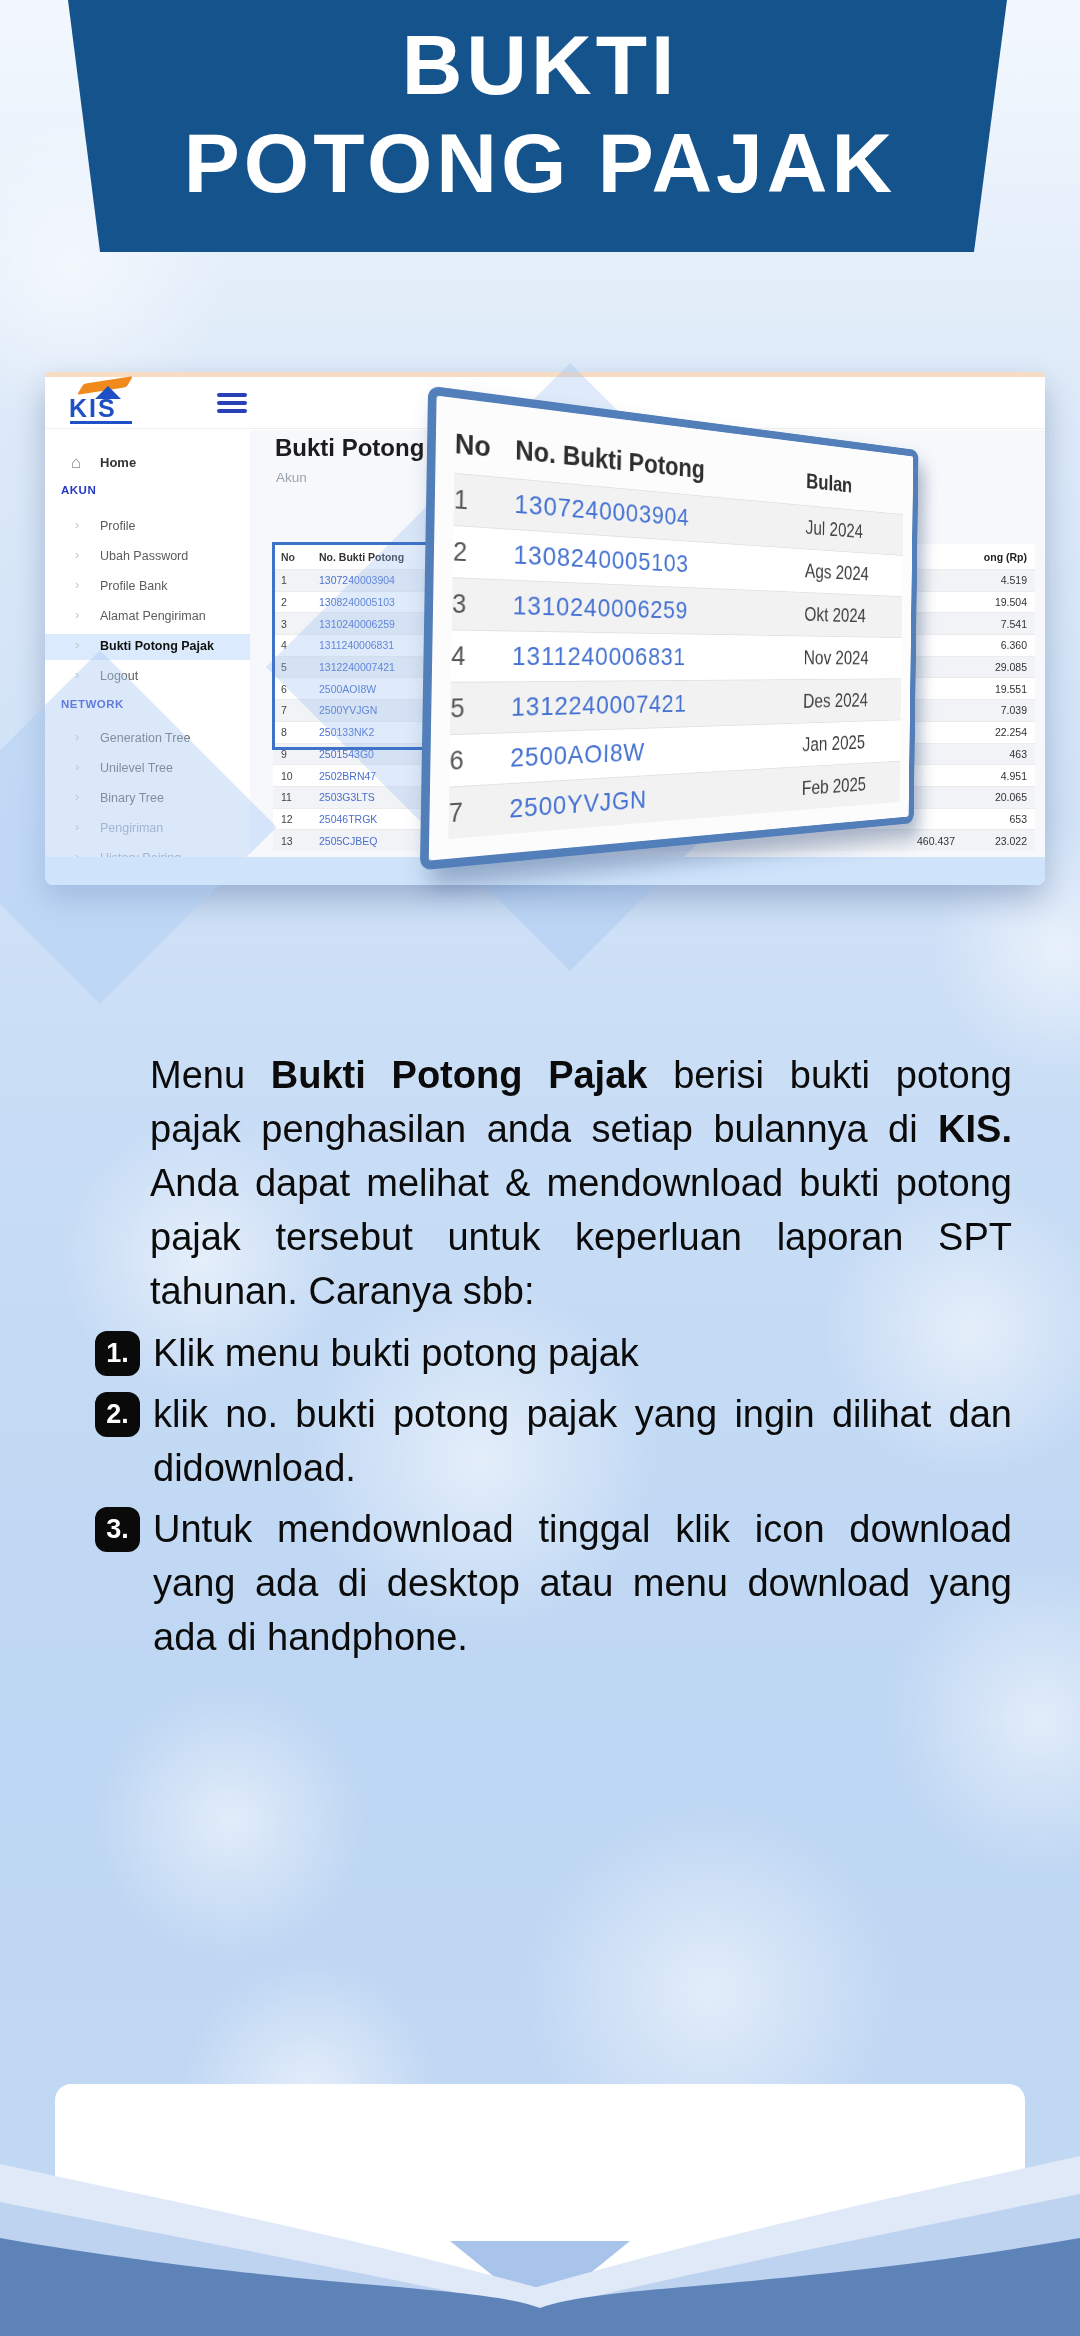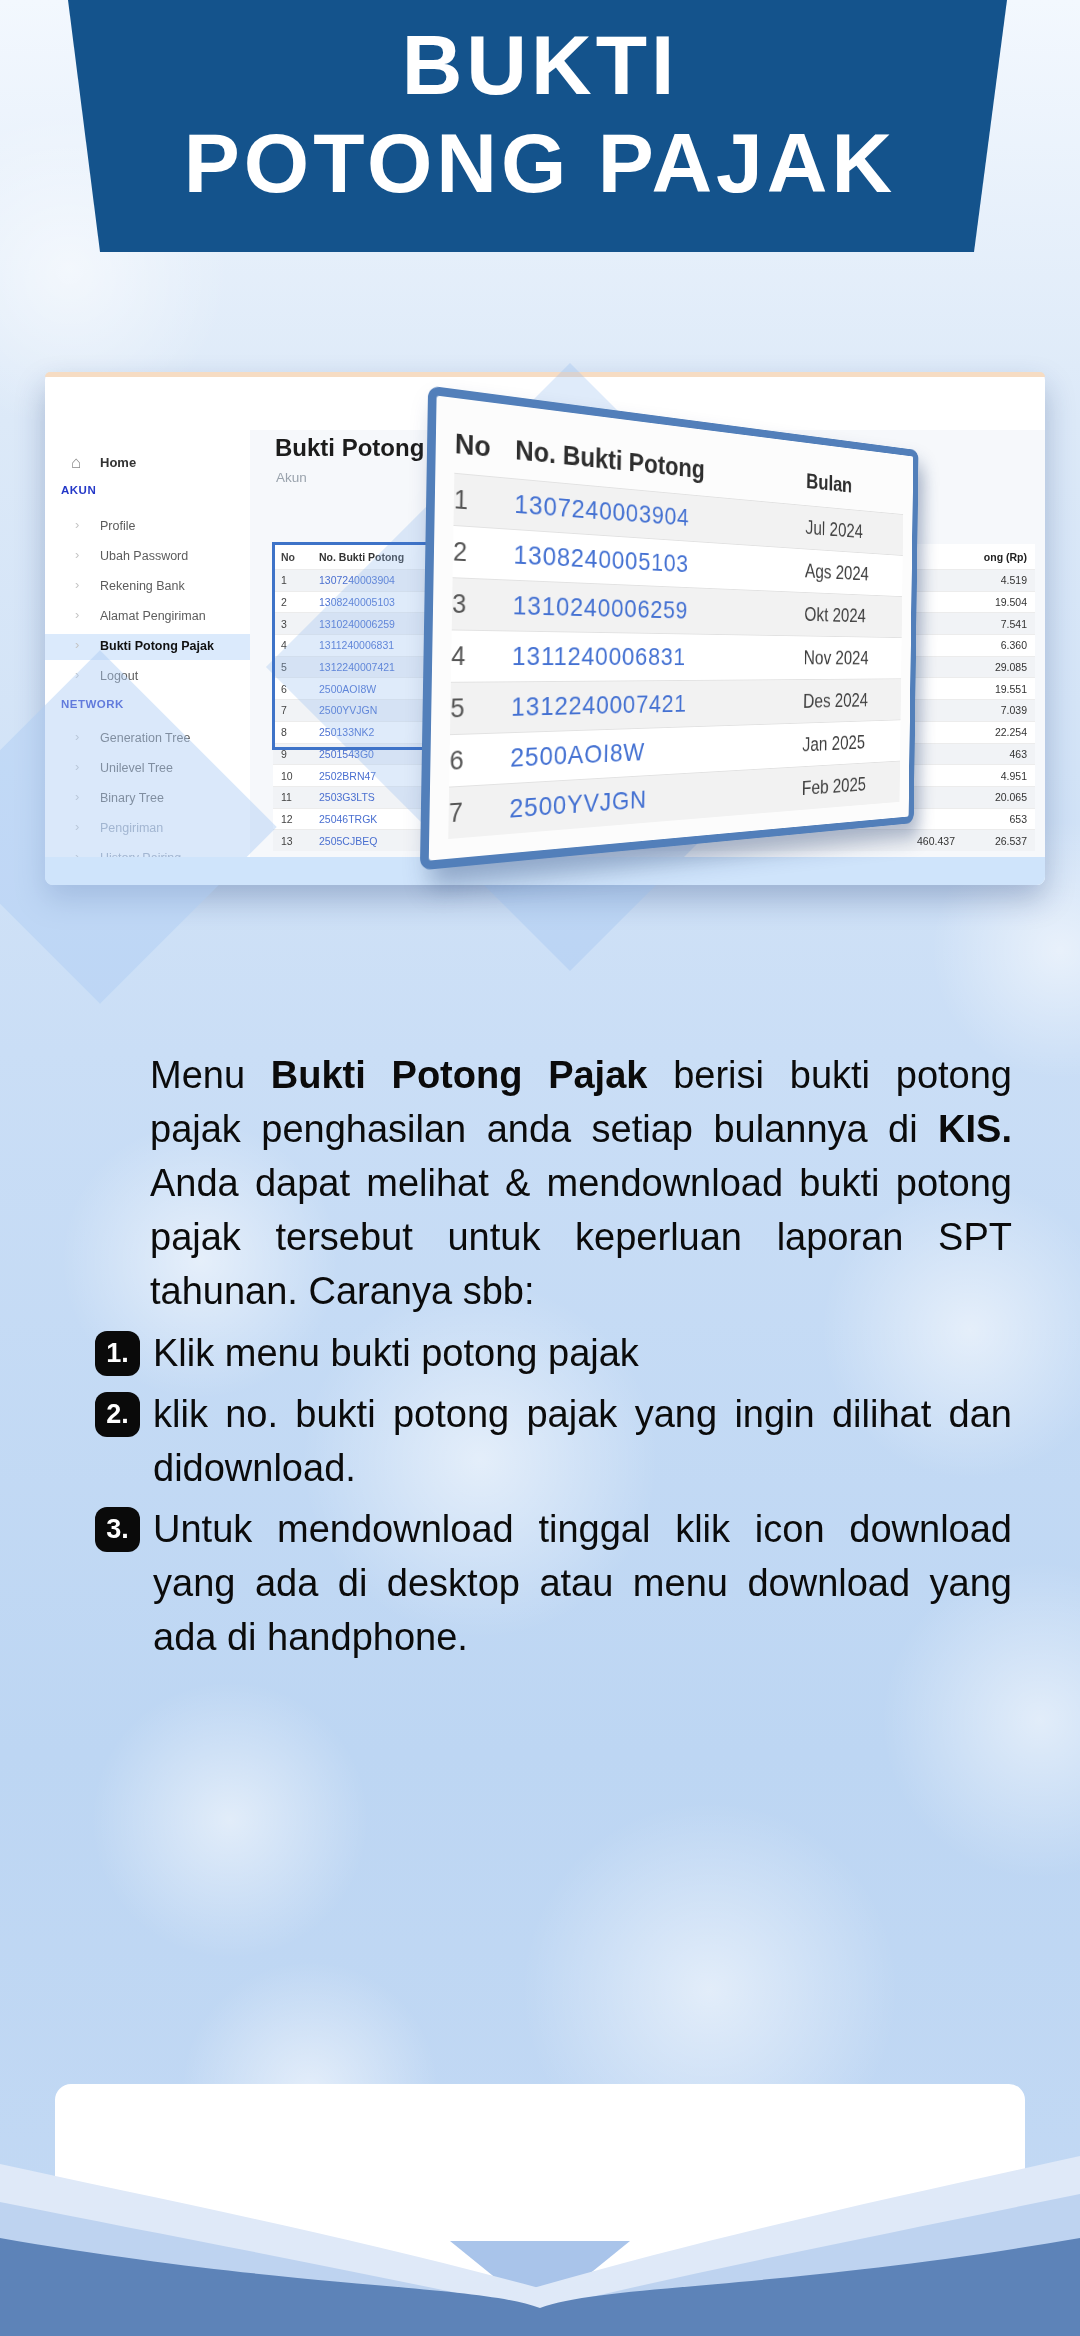--- a/index.html
+++ b/index.html
@@ -114,40 +114,53 @@
   <header class="banner">
     <div class="banner-inner">
       <div class="banner-line">BUKTI</div>
       <div class="banner-line">POTONG PAJAK</div>
     </div>
   </header>
 
   <div class="app-card">
     <div class="app-topline"></div>
 
+    <div class="navbar">
+      <div class="kis-logo">
+        <div class="kis-swoosh"></div>
+        <div class="kis-roof"></div>
+        <div class="kis-text">KIS</div>
+        <div class="kis-sub"></div>
+      </div>
+      <div class="hamburger">
+        <span></span>
+          <span></span>
+          <span></span>
+      </div>
+    </div>
 
     <div class="content-bg"></div>
 
     <nav class="sidebar">
       <div class="sb-home" style="top:20px;">
         <span class="home-ico">⌂</span>
         <span class="lbl">Home</span>
       </div>
       <div class="sb-section" style="top:54px;">AKUN</div>
       <div class="sb-item" style="top:84px;">
           <span class="chev">›</span>
           <span class="lbl">Profile</span>
         </div>
       <div class="sb-item" style="top:114px;">
           <span class="chev">›</span>
           <span class="lbl">Ubah Password</span>
         </div>
       <div class="sb-item" style="top:144px;">
           <span class="chev">›</span>
-          <span class="lbl">Rekening Bank</span>
+          <span class="lbl">Profile Bank</span>
         </div>
       <div class="sb-item" style="top:174px;">
           <span class="chev">›</span>
           <span class="lbl">Alamat Pengiriman</span>
         </div>
       <div class="sb-item active" style="top:204px;">
           <span class="chev">›</span>
           <span class="lbl">Bukti Potong Pajak</span>
         </div>
       <div class="sb-item" style="top:234px;">
@@ -270,21 +283,21 @@
           <span class="c-code">25046TRGK</span>
           <span class="c-sp"></span>
           <span class="c-bruto"></span>
           <span class="c-rp">653</span>
         </div>
       <div class="bg-tr">
           <span class="c-no">13</span>
           <span class="c-code">2505CJBEQ</span>
           <span class="c-sp"></span>
           <span class="c-bruto">460.437</span>
-          <span class="c-rp">26.537</span>
+          <span class="c-rp">23.022</span>
         </div>
     </div>
 
     <div class="src-rect"></div>
     <div class="chev-overlay chev1"></div>
     <div class="chev-overlay chev2"></div>
     <div class="app-footer"></div>
   </div>
 
   <div class="popup">

